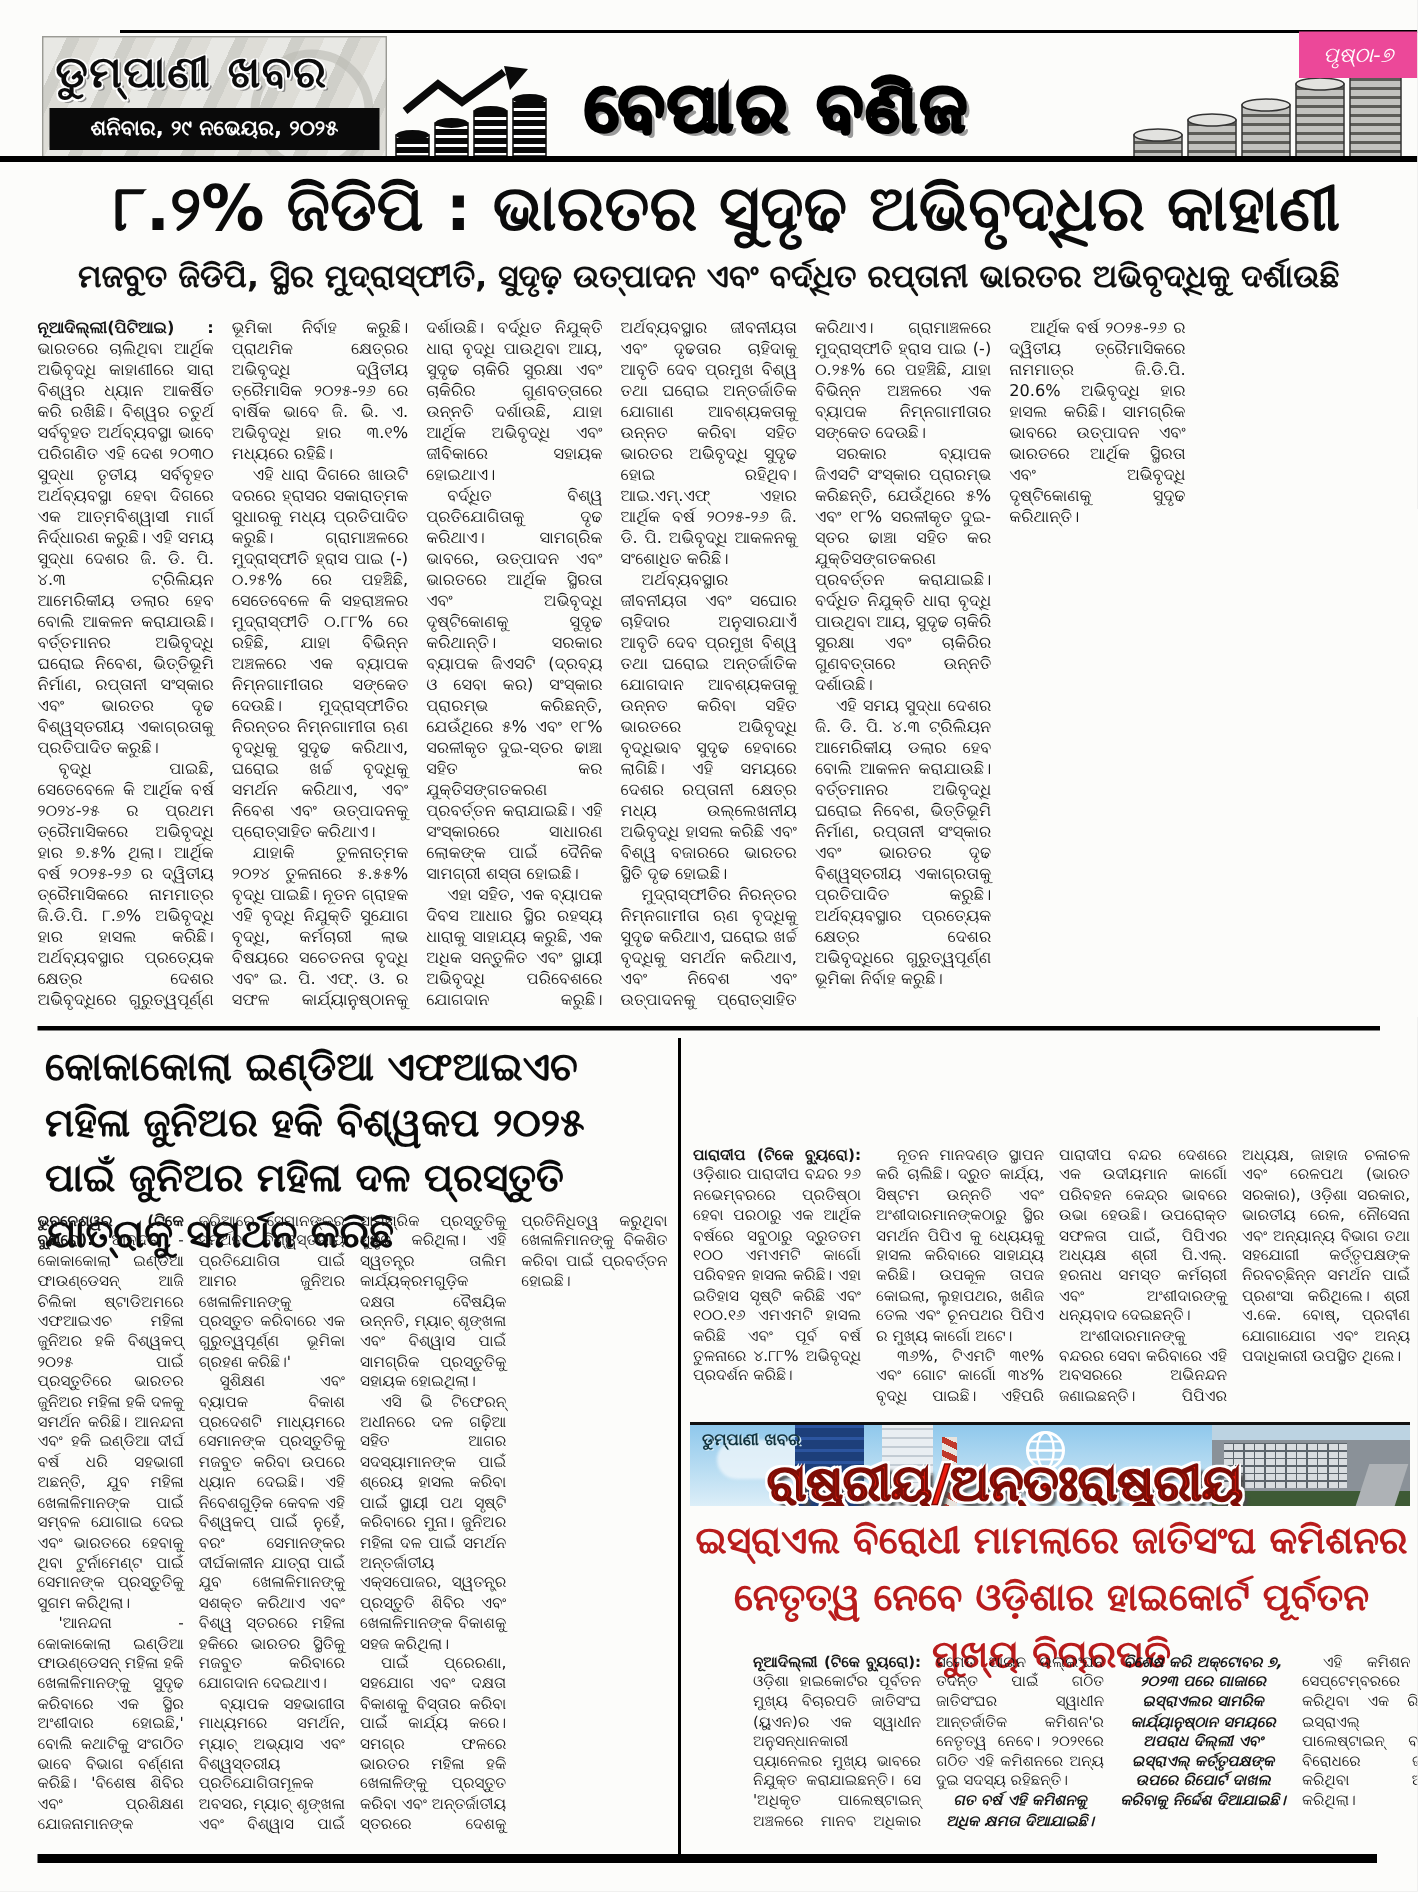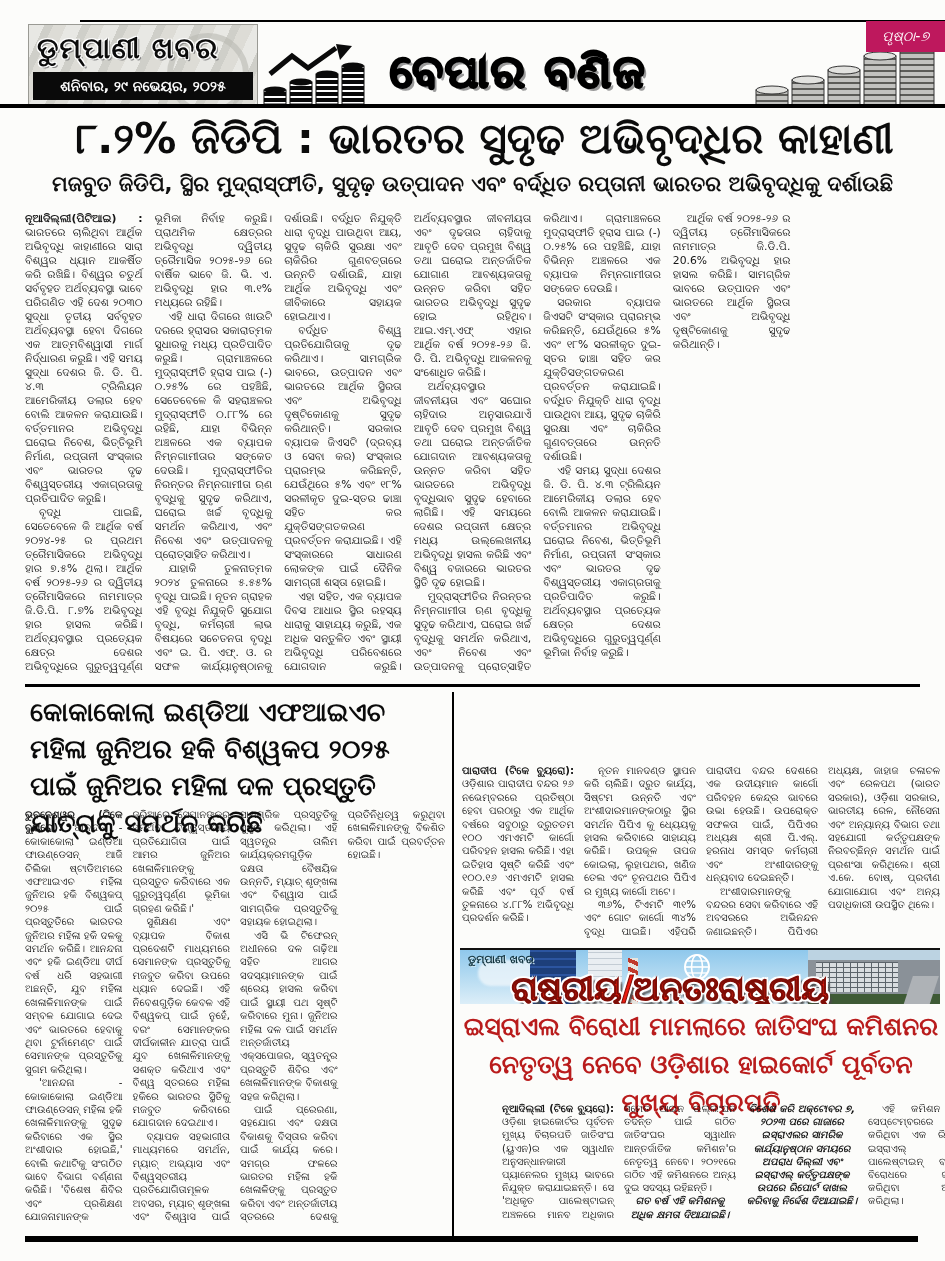--- a/index.html
+++ b/index.html
@@ -10,21 +10,21 @@
   .rule{position:absolute;background:#000;}
   .logo-box{position:absolute;left:28px;top:24px;width:230px;height:82px;background:
      repeating-linear-gradient(115deg,#e8e8e4 0 14px,#cfcfc9 14px 22px,#dddcd6 22px 34px);
      border:1px solid #9a9a94;overflow:hidden;}
   .logo-box:before{content:"";position:absolute;right:8px;top:8px;width:70px;height:70px;
      border-radius:50%;border:6px solid #b9b9b3;opacity:.6;}
   .paper-name{position:absolute;left:8px;top:6px;font-size:29px;font-weight:bold;color:#0c0c0c;
      letter-spacing:1px;text-shadow:-1px -1px 0 #fff,1px -1px 0 #fff,-1px 1px 0 #fff,1px 1px 0 #fff,2px 2px 0 #888;}
   .date-bar{position:absolute;left:4px;right:4px;bottom:5px;height:28px;background:#0a0a0a;
      color:#fdfdfd;font-size:14px;font-weight:bold;display:flex;align-items:center;justify-content:center;}
-  .page-tab{position:absolute;right:0;top:21px;width:79px;height:31px;background:#be185d;color:#fff;
+  .page-tab{position:absolute;right:0;top:21px;width:79px;height:31px;background:#ec4899;color:#fff;
      font-size:14px;font-style:italic;display:flex;align-items:center;justify-content:center;}
   .section-banner-title{position:absolute;left:368px;top:40px;width:300px;height:64px;display:flex;
      align-items:center;justify-content:center;font-size:45px;font-weight:bold;color:#fff;
      -webkit-text-stroke:2.4px #000;text-shadow:3px 3px 0 #9a9a9a;letter-spacing:2px;white-space:nowrap;}
   .chart-icon{position:absolute;left:262px;top:44px;}
   .coins-art{position:absolute;left:752px;top:36px;}
   
   .main-headline{position:absolute;left:0;top:112px;width:945px;text-align:center;font-size:42px;
      font-weight:bold;line-height:54px;color:#0b0b0b;padding-left:24px;}
   .sub-headline{position:absolute;left:0;top:172px;width:945px;text-align:center;font-size:21px;

